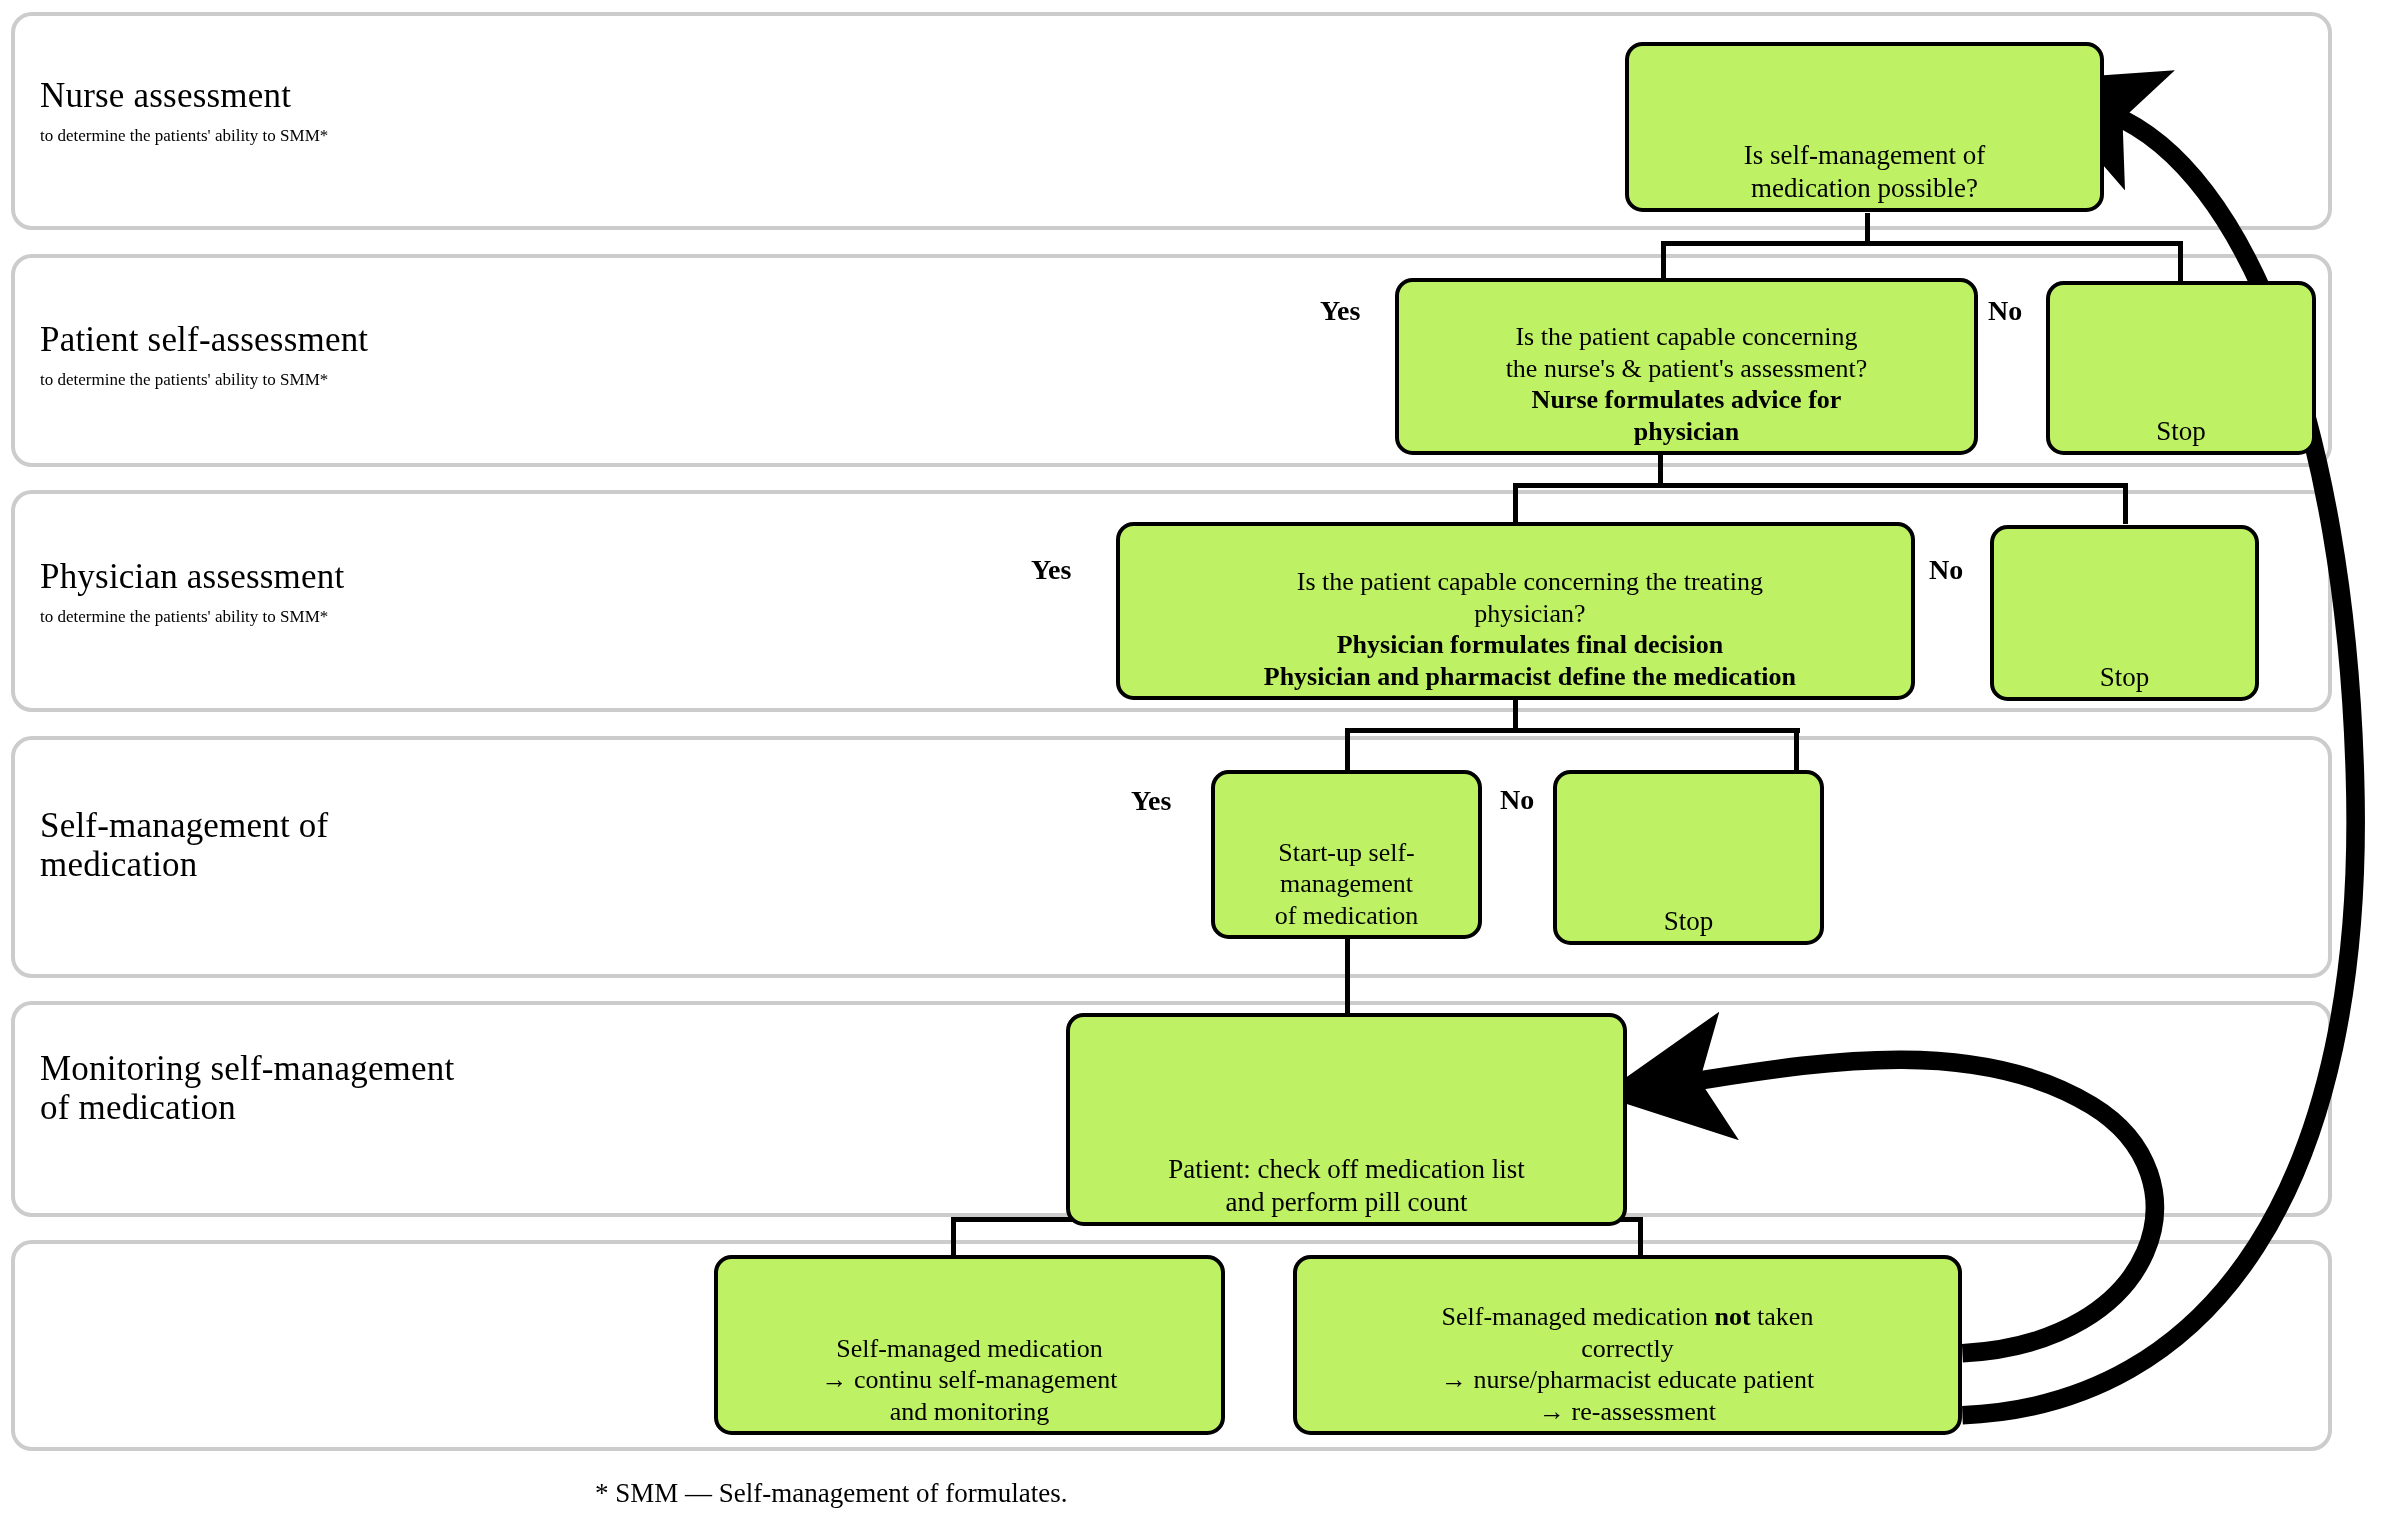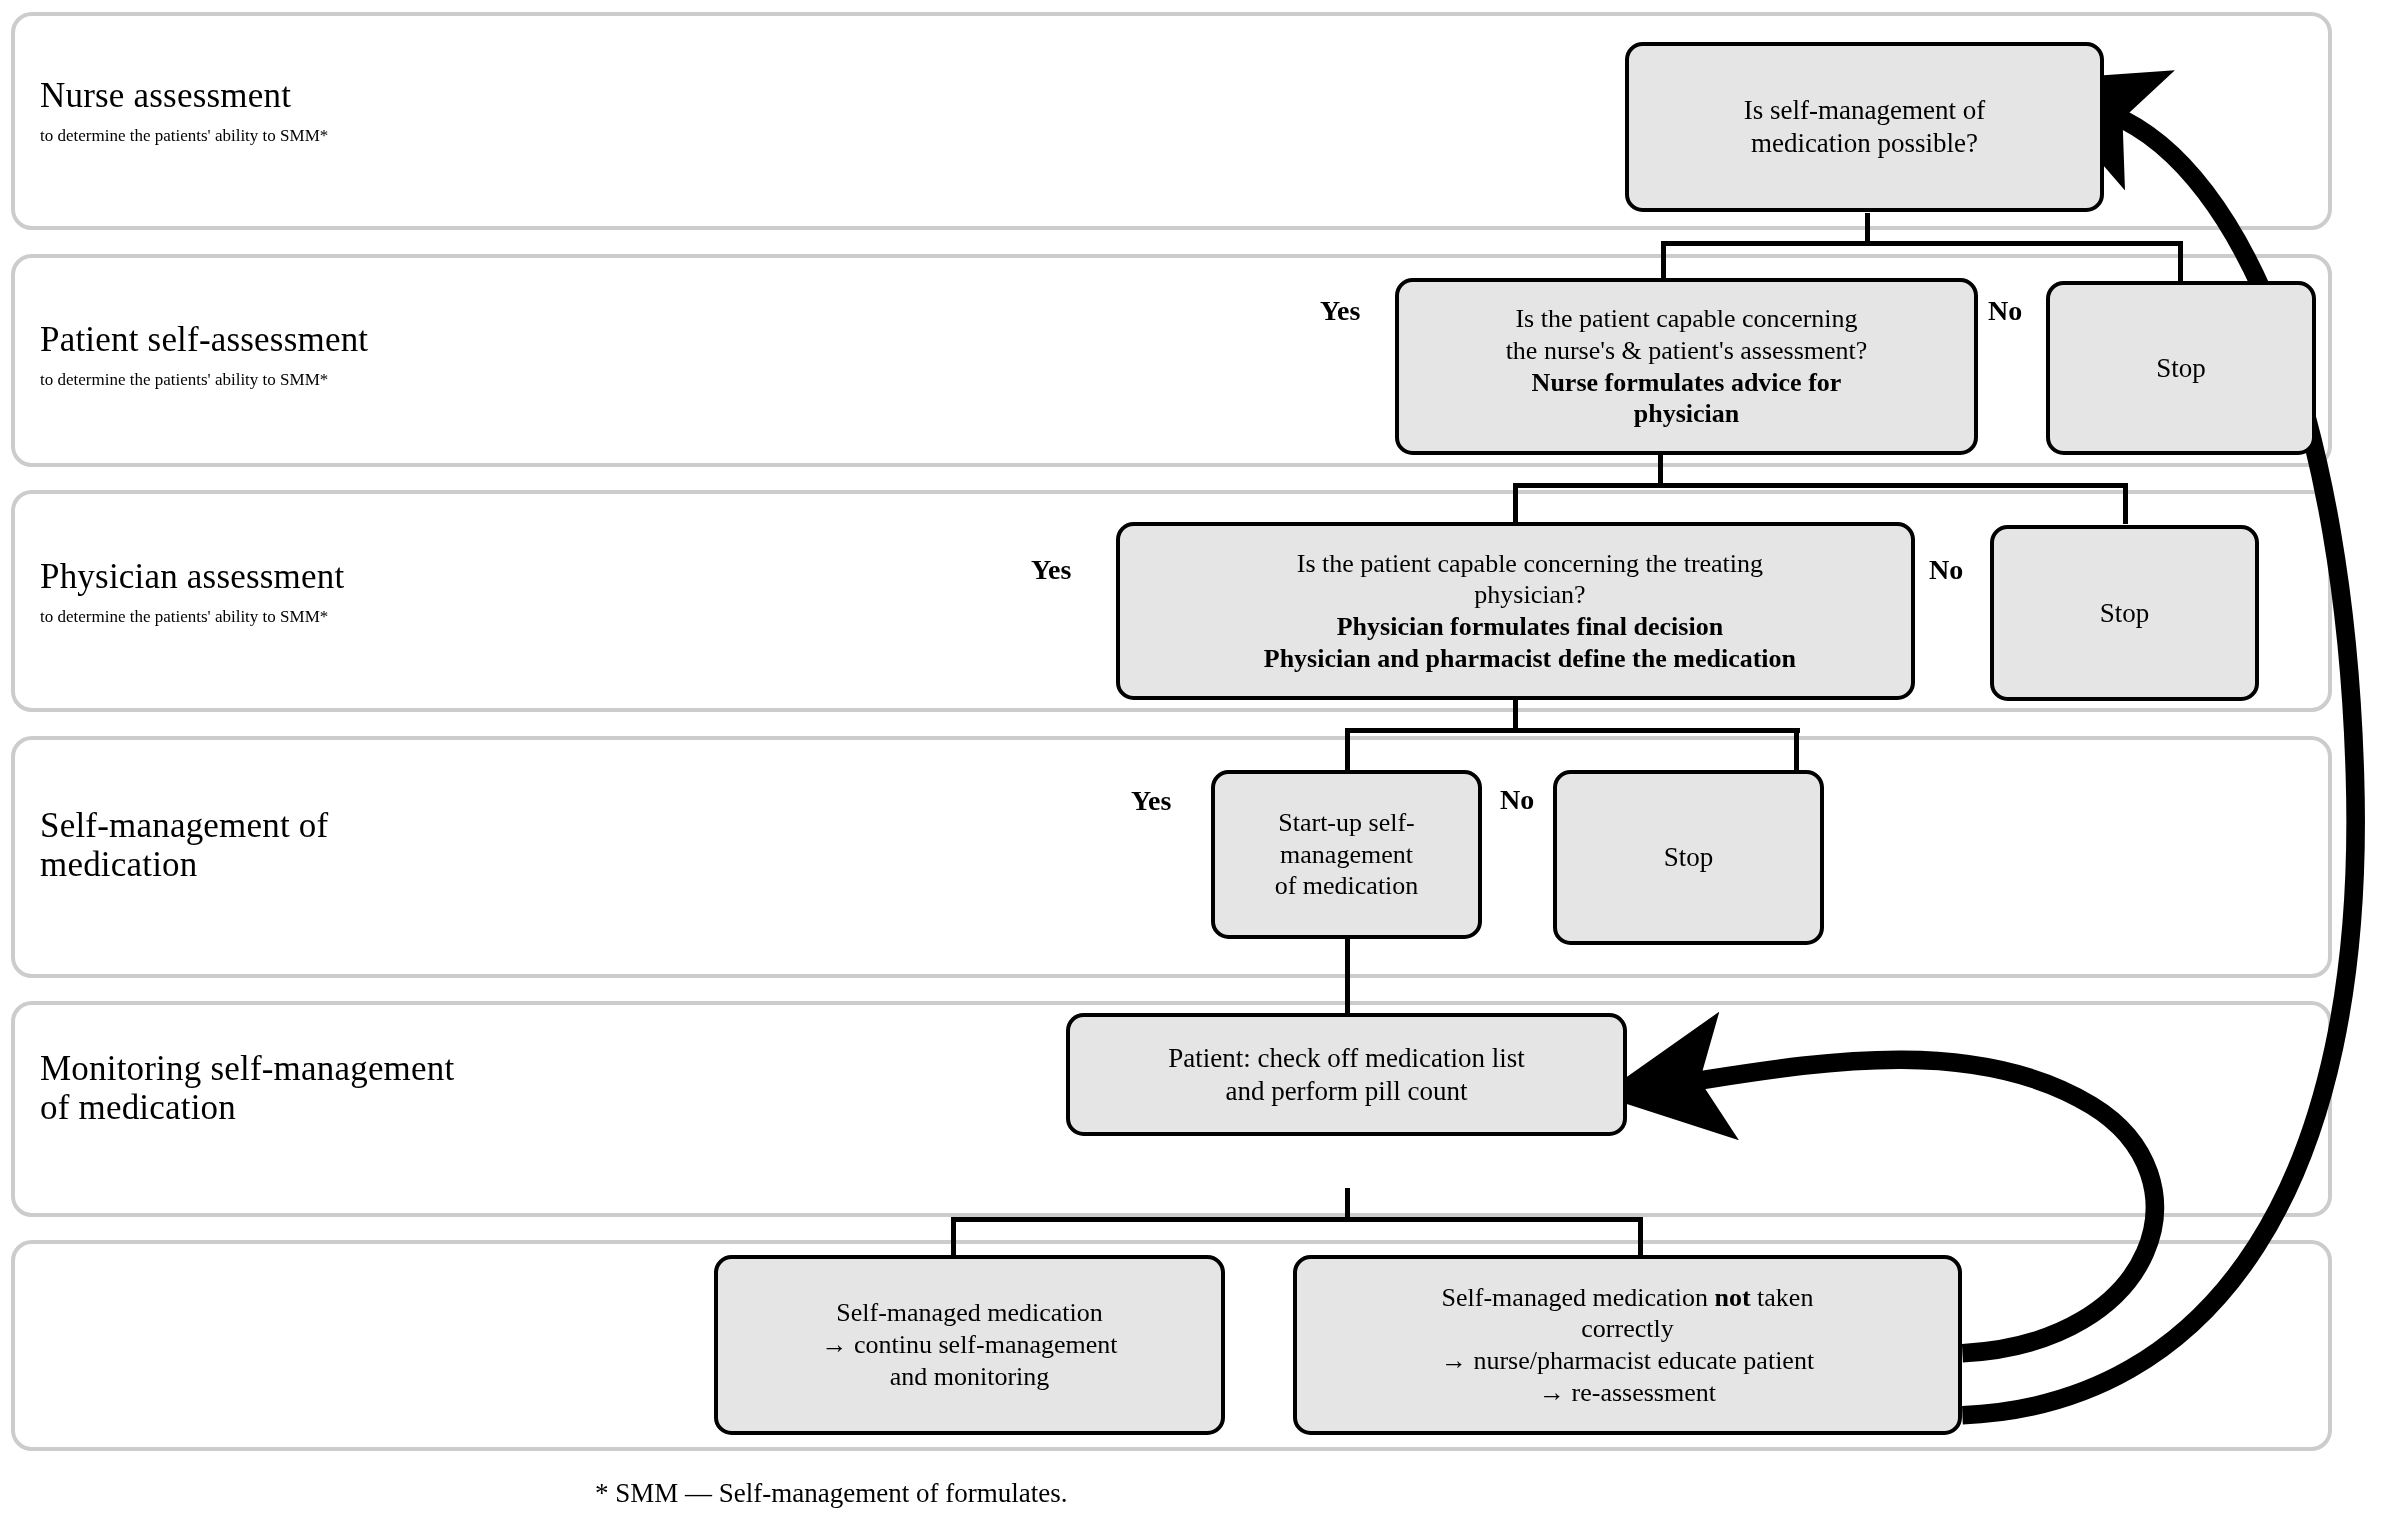--- a/index.html
+++ b/index.html
@@ -45,23 +45,23 @@
     font-weight: 400;
     margin-top: 11px;
   }
 
   
   .node {
     position: absolute;
     box-sizing: border-box;
     border: 4.6px solid #000000;
     border-radius: 17.6px;
-    background: #e5e5e5;
+    background: #bef264;
     display: flex;
-    align-items: center;
+    align-items: flex-end;
     justify-content: center;
     text-align: center;
     z-index: 6;
     color: #000000;
     padding: 3.1px 7.2px;
     line-height: 1.22;
   }
   .node .txt { width: 100%; }
   .node .ln { display: block; }
   .node .b { font-weight: bold; }
@@ -237,21 +237,21 @@
   </div>
 
   <div class="branch-label" style="left:1500px; top:784px;">No</div>
 
   <div class="node" style="left:1553px; top:770px; width:271px; height:175px; font-size:27px;">
     <span class="txt">
         <span class="ln">Stop</span>
       </span>
   </div>
 
-  <div class="node" style="left:1066px; top:1013px; width:561px; height:123px; font-size:27px;">
+  <div class="node" style="left:1066px; top:1013px; width:561px; height:213px; font-size:27px;">
     <span class="txt">
         <span class="ln">Patient: check off medication list</span>
         <span class="ln">and perform pill count</span>
       </span>
   </div>
 
   <div class="node" style="left:714px; top:1255px; width:511px; height:180px; font-size:26px;">
     <span class="txt">
         <span class="ln">Self-managed medication</span>
         <span class="ln">→ continu self-management</span>

